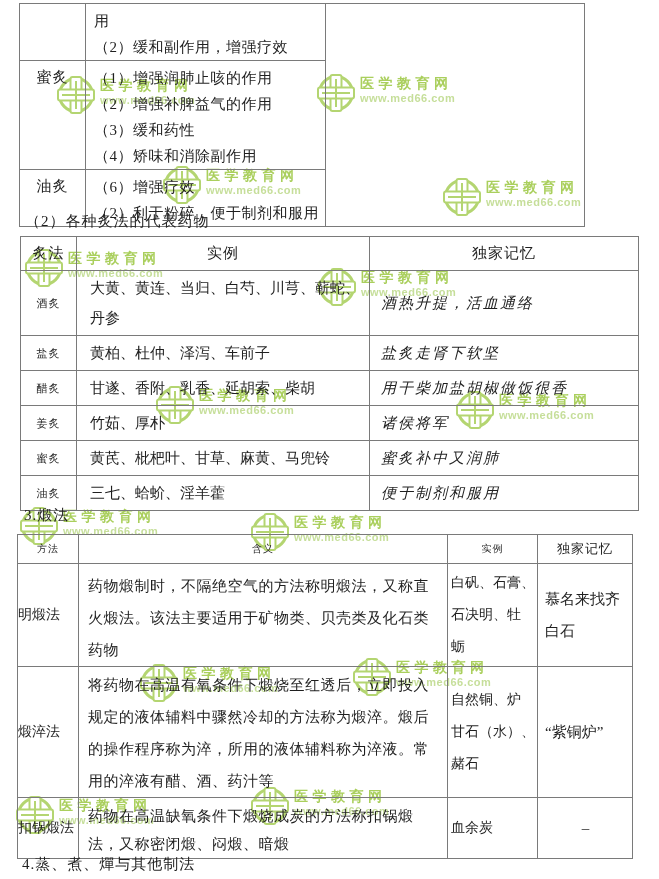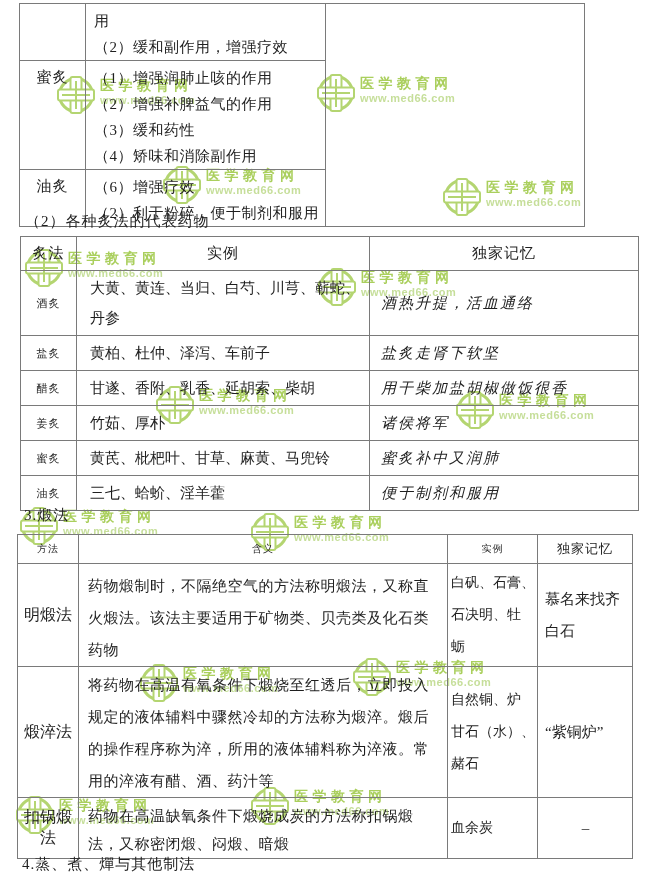--- a/index.html
+++ b/index.html
@@ -31,21 +31,21 @@
   
   .t2{left:20px;top:236px;width:619px}
   .t2 th{font-size:15px;letter-spacing:1px}
   .t2 td.m2{text-align:center;font-size:11px;letter-spacing:1px}
   .t2 td.ex{padding:2px 6px 2px 13px;font-size:15px;line-height:30px;letter-spacing:0}
   .t2 td.mem{padding-left:11px;padding-right:4px;font-size:15px;letter-spacing:2px;font-style:italic}
   
   .t3{left:17px;top:534px;width:616px}
   .t3 th{font-size:10px;letter-spacing:1px}
   .t3 th.sm{font-size:13px;letter-spacing:1px}
-  .t3 td.m3{text-align:center;font-size:16px;letter-spacing:0}
+  .t3 td.m3{font-size:14px;letter-spacing:0}
   .t3 td.mean{vertical-align:top;padding:6px 11px 0 9px;line-height:32px;font-size:15px;letter-spacing:.5px}
   .t3 td.mean2{padding-top:2px}
   .t3 td.mean3{line-height:28px;padding-top:4px}
   .t3 td.ex3{padding:0 2px 0 3px;font-size:14px;line-height:32px;vertical-align:middle}
   .t3 td.mm3{padding:0 6px 0 7px;font-size:15px;line-height:32px;vertical-align:middle}
   .t3 .ctr{text-align:center}
   .t3 .ln{white-space:nowrap}
   
   .hd{position:absolute;z-index:1;font-size:15px;letter-spacing:1px;white-space:nowrap}
   #hd-reps{left:25px;top:212px}

